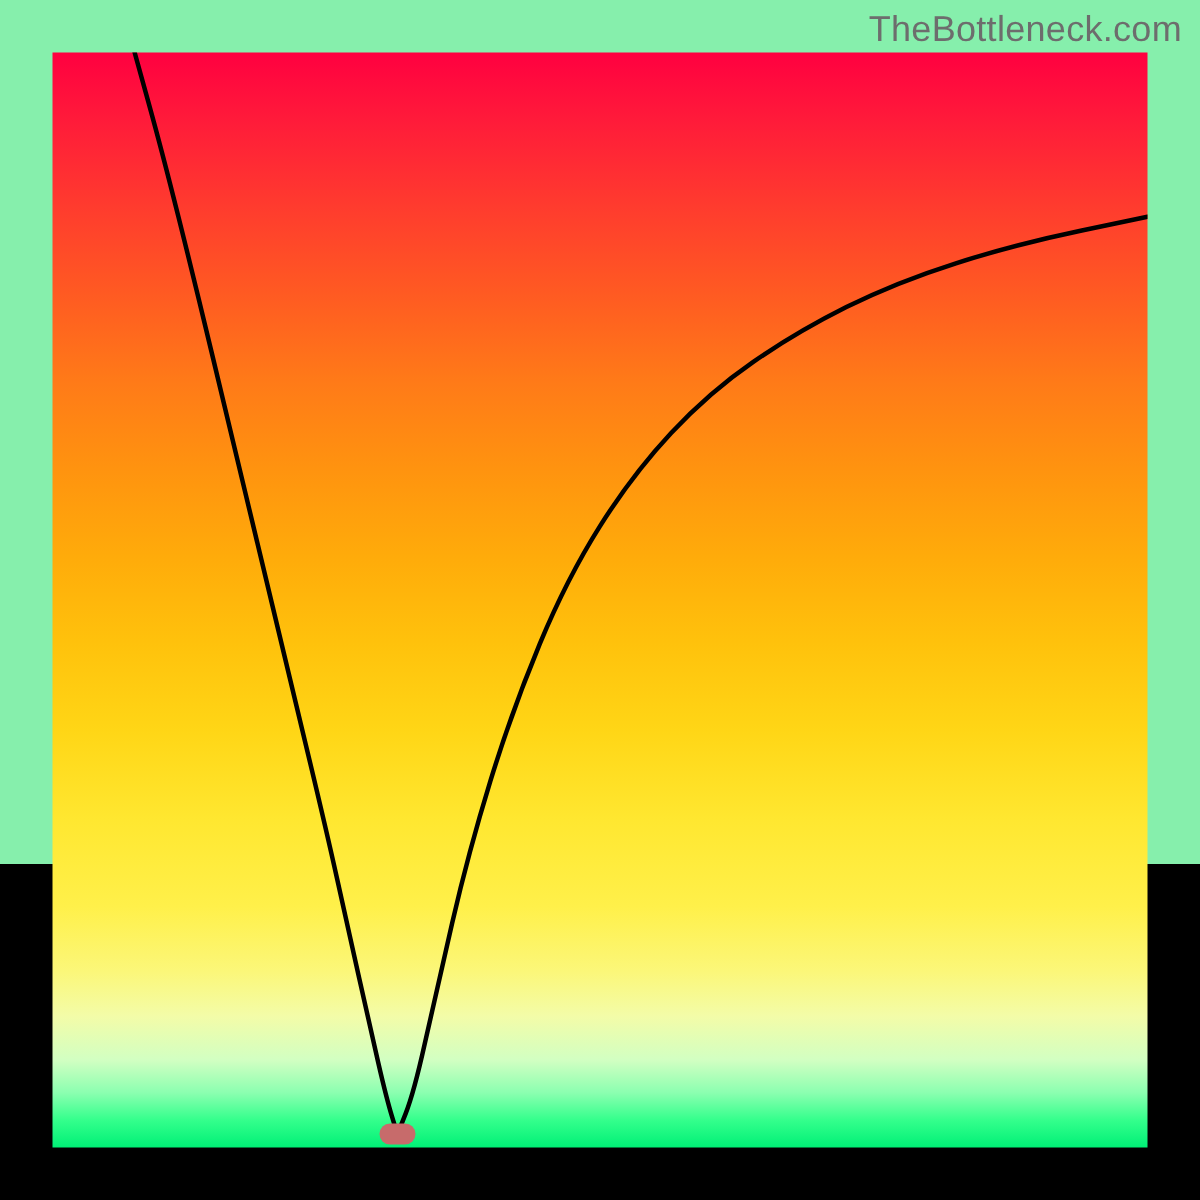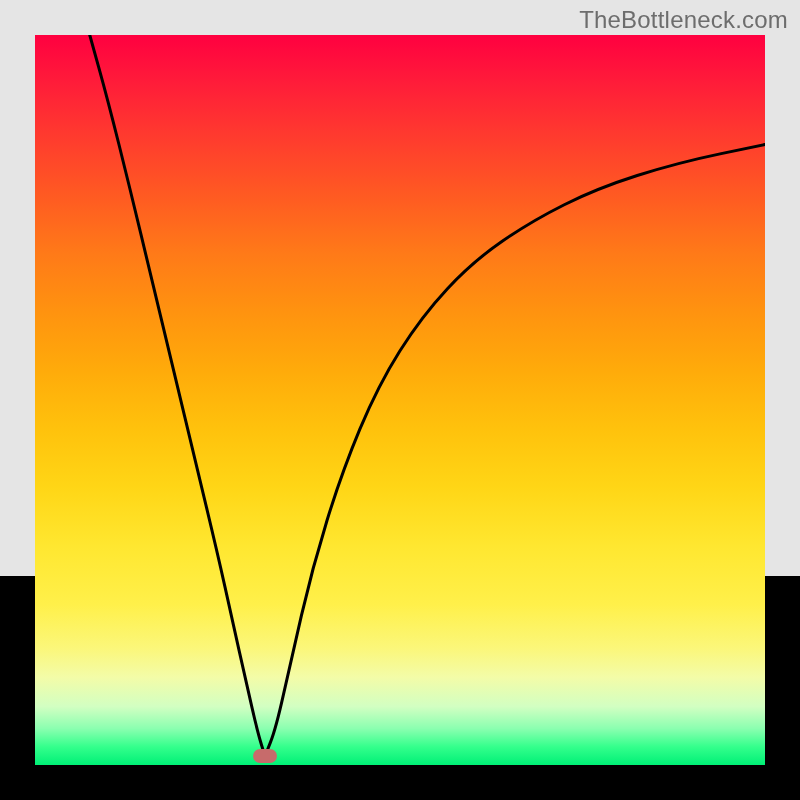--- a/index.html
+++ b/index.html
@@ -1,16 +1,16 @@
 <!DOCTYPE html>
 <html><head>
 <meta charset="utf-8">
 <style>
   html,body{margin:0;padding:0;width:800px;height:800px;overflow:hidden;background:#000;font-family:Arial,Helvetica,sans-serif}
-  .frame{position:absolute;left:0;top:0;width:800px;height:576px;background:#e5e5e5}
+  .frame{position:absolute;left:0;top:0;width:800px;height:576px;background:#86efac}
   .plot{position:absolute;left:35px;top:35px;width:730px;height:730px;
     background:linear-gradient(to bottom,
       #ff0040 0%,
       #ff1a3a 6%,
       #ff3b2e 14%,
       #ff5a22 22%,
       #ff7a18 30%,
       #ff930f 38%,
       #ffab0a 46%,
       #ffc20c 54%,

